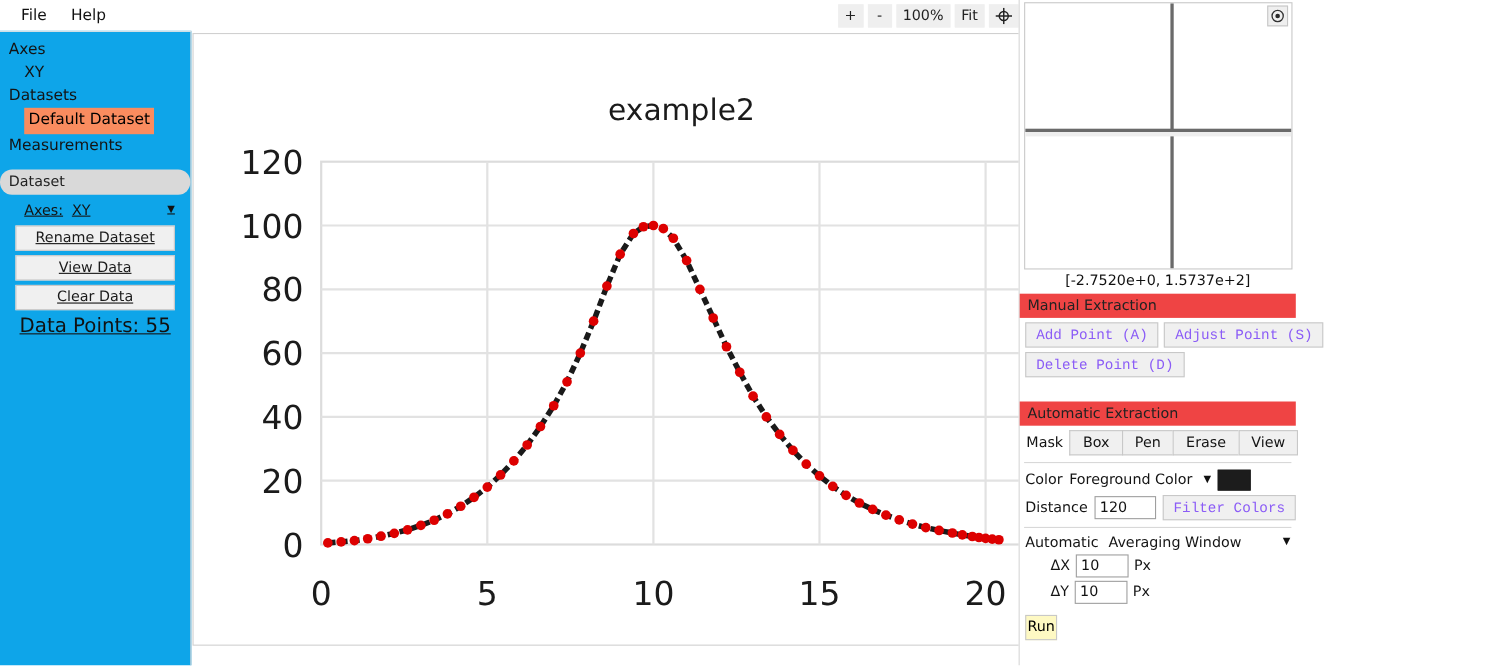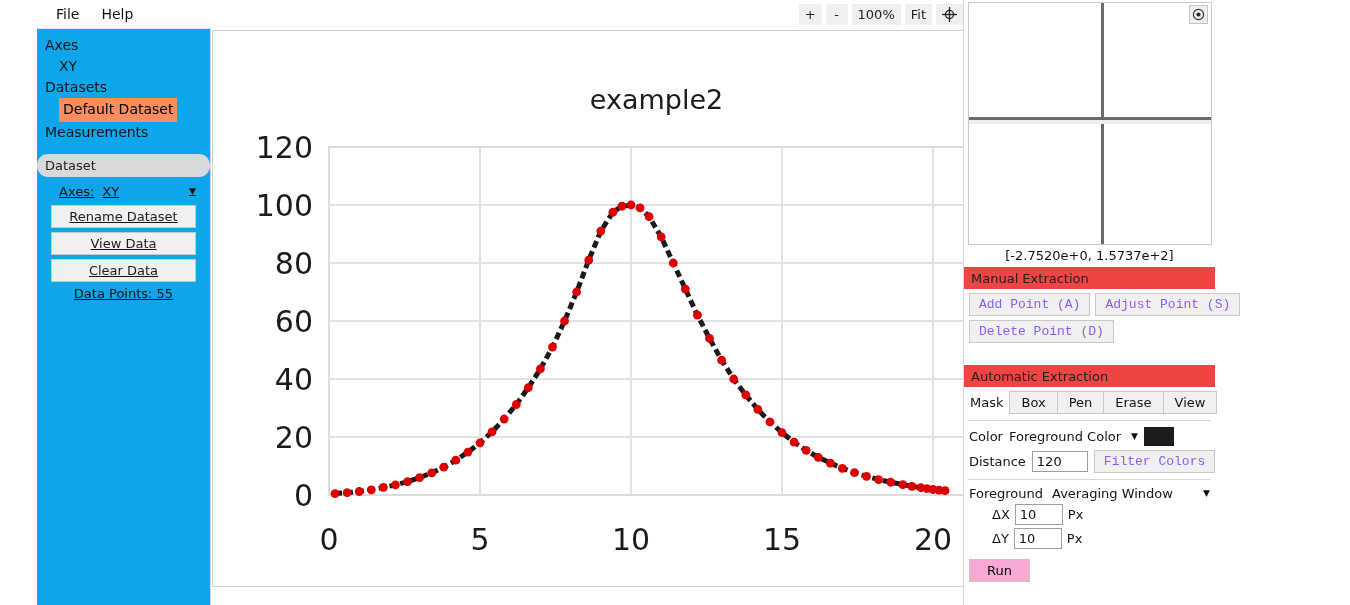--- a/index.html
+++ b/index.html
@@ -6,21 +6,21 @@
   * { box-sizing: border-box; }
   html, body {
     margin: 0; padding: 0;
     width: 1350px; height: 605px;
     overflow: hidden;
     background: #ffffff;
     font-family: "DejaVu Sans", "Liberation Sans", sans-serif;
     font-size: 13px;
     color: #141414;
   }
-  #app { position: relative; width: 1178px; height: 605px; margin-left: 37px; }
+  #app { position: relative; width: 1178px; height: 605px; }
 
   
   .menubar {
     position: absolute; left: 0; top: 0; width: 1098px; height: 28px;
     background: #ffffff;
     display: flex; align-items: center;
     padding-left: 10px;
   }
   .menu-item {
     font-size: 14px; color: #111;
@@ -84,21 +84,21 @@
   }
   .btn {
     display: block; width: 100%;
     background: #f0f0f0; border: 1px solid #c8c8c8;
     font-size: 13px; color: #1a1a1a;
     padding: 3px 0; margin-bottom: 4px;
     text-align: center; cursor: default;
     font-family: "DejaVu Sans", "Liberation Sans", sans-serif;
   }
   .datapoints {
-    text-align: center; font-size: 13px;
+    text-align: center; font-size: 18px;
     margin-top: 3px; color: #111;
   }
 
   
   .canvas-wrap {
     position: absolute; left: 175px; top: 30px;
     width: 923px; height: 557px;
     background: #ffffff;
     border: 1px solid #d0d0d0;
     overflow: hidden;
@@ -200,22 +200,22 @@
     font-size: 13px; gap: 9px;
   }
   .algo-row .val { flex: 1; }
   .delta-row {
     display: flex; align-items: center;
     padding: 0 5px 0 28px; margin-bottom: 3px;
     font-size: 13px; gap: 5px;
   }
   .run-wrap { padding: 7px 5px 0 5px; }
   .runbtn {
-    background: #f9a8d4; border: 1px solid #c8c8c8;
-    font-size: 13px; padding: 3px 17px; cursor: default;
+    background: #fef9c3; border: 1px solid #c8c8c8;
+    font-size: 13px; padding: 3px 1px; cursor: default;
     font-family: "DejaVu Sans", "Liberation Sans", sans-serif;
   }
 
   text { font-family: "DejaVu Sans", "Liberation Sans", sans-serif; }
 </style>
 </head>
 <body>
 
 <div id="app">
 
@@ -409,21 +409,21 @@
 
     <div class="kv-row">
       <span class="k">Distance</span>
       <input class="tinput" type="text" value="120" style="">
       <button class="dbtn">Filter Colors</button>
     </div>
 
     <div class="hr"></div>
 
     <div class="algo-row">
-      <span class="k">Foreground</span>
+      <span class="k">Automatic</span>
       <span class="val">Averaging Window</span>
       <span class="caret">▼</span>
     </div>
 
     <div class="delta-row">
       <span class="k">ΔX</span>
       <input class="tinput narrow" type="text" value="10" style="">
       <span class="k">Px</span>
     </div>
 

